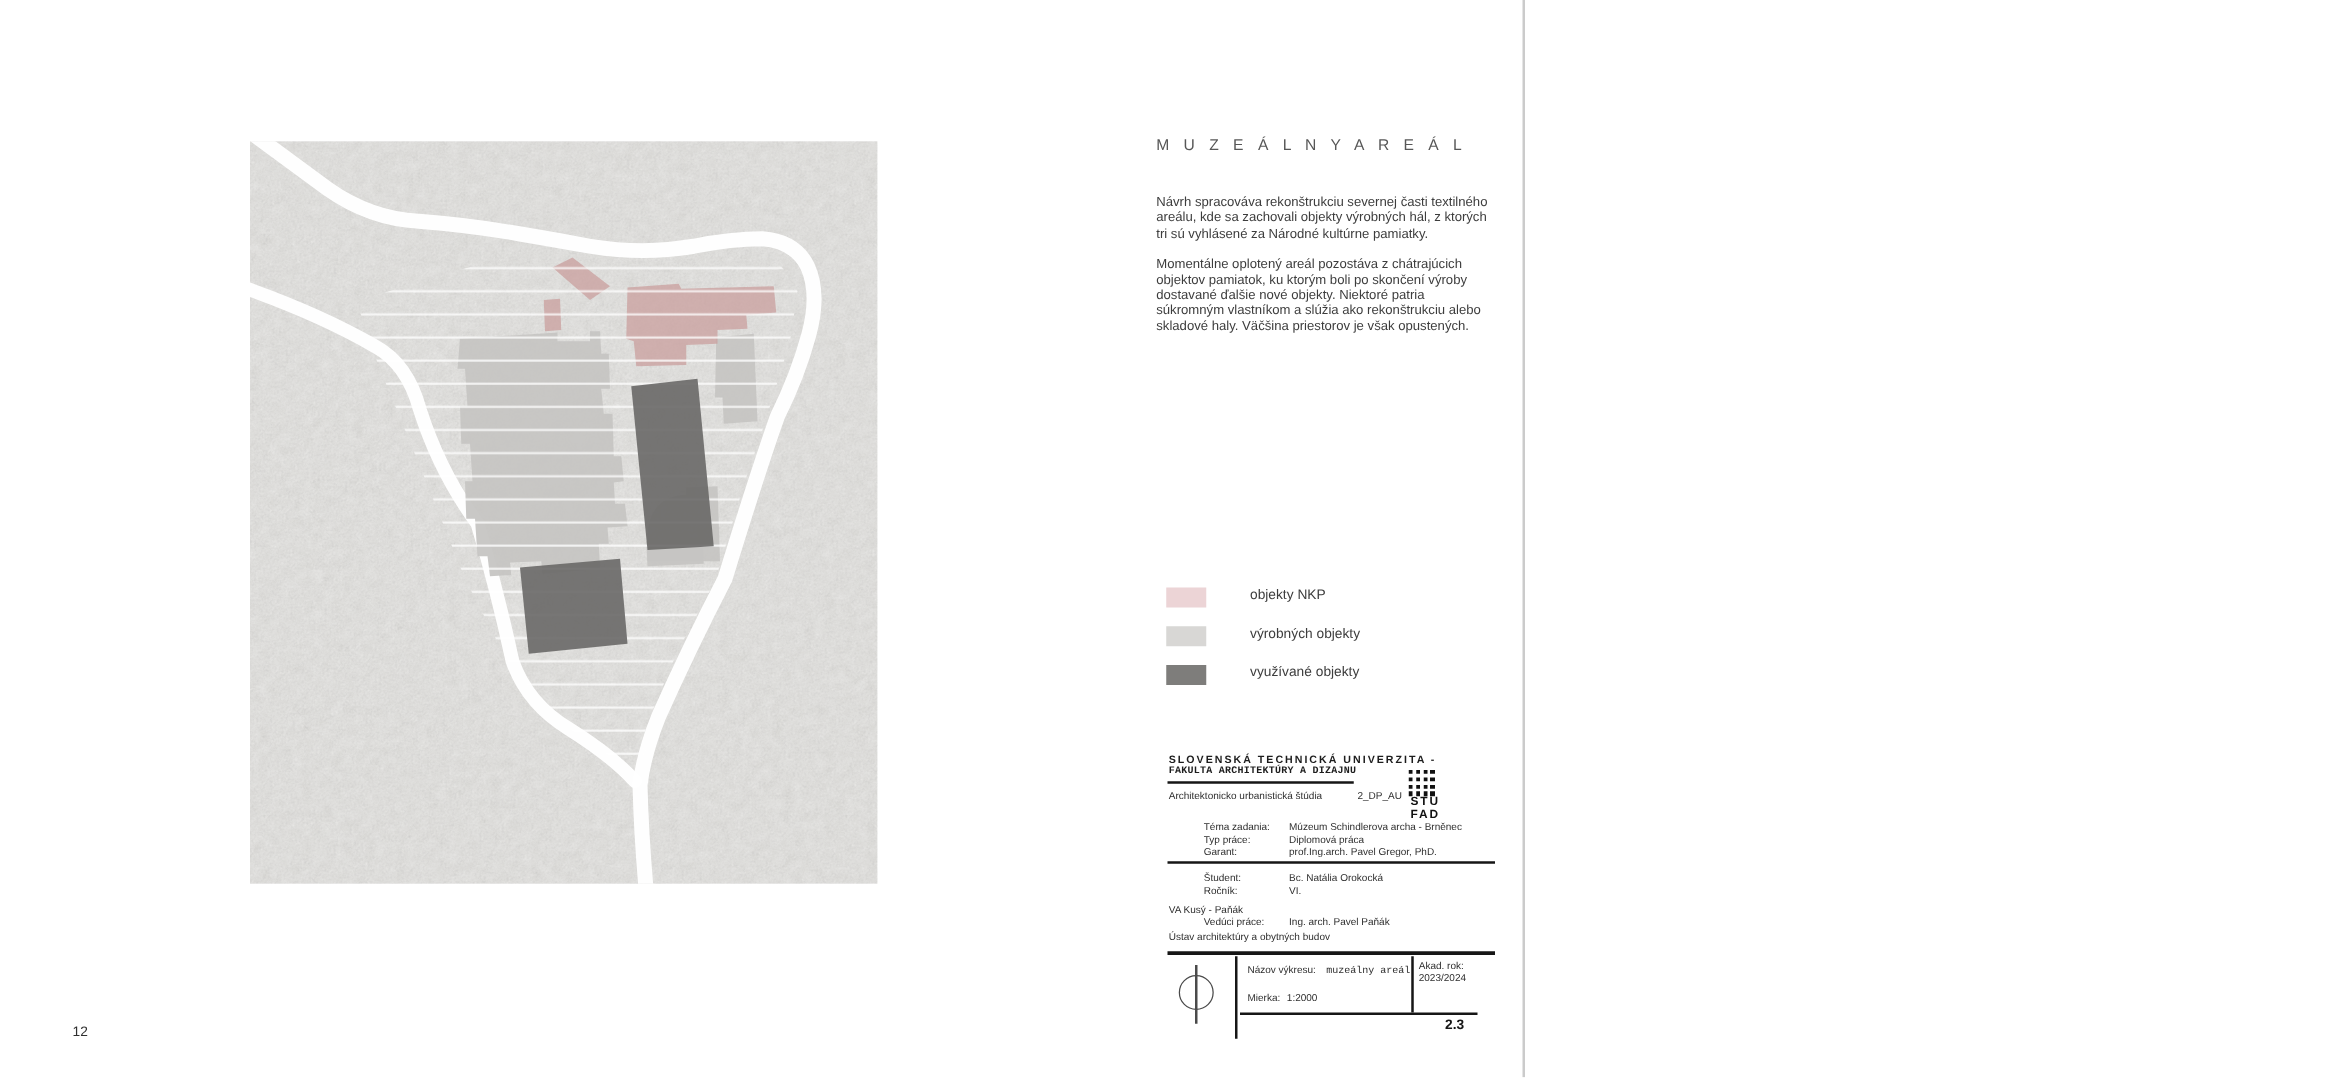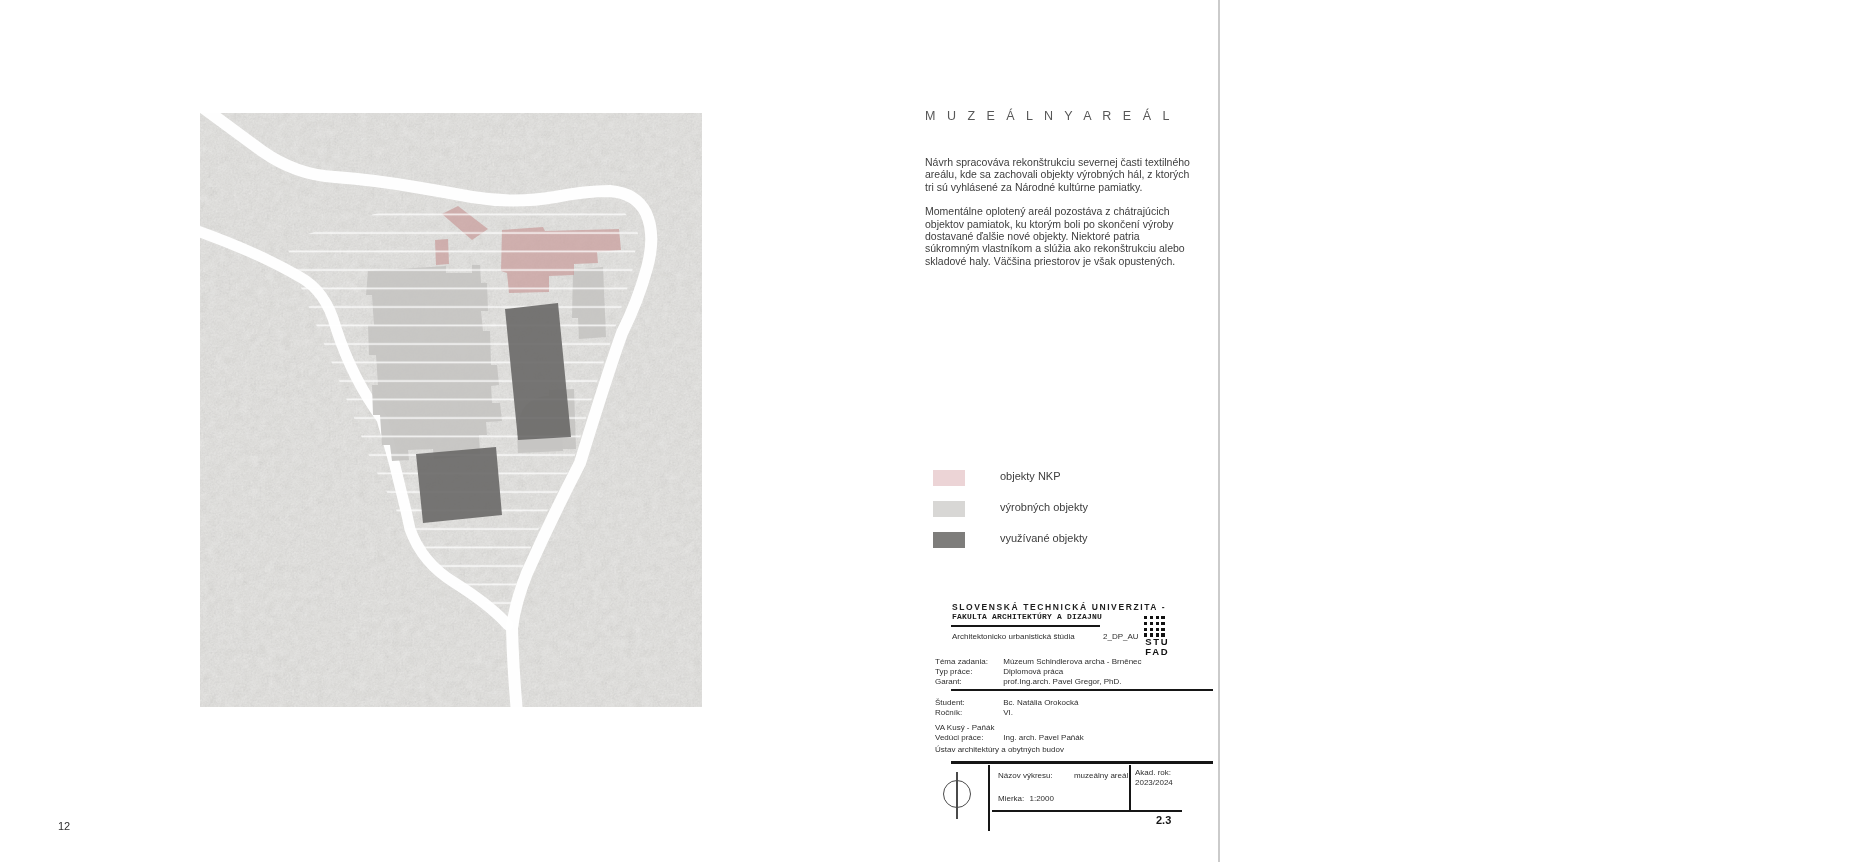--- a/index.html
+++ b/index.html
@@ -17,41 +17,41 @@
   .doc-paragraphs { position:absolute; left:925px; top:156px; width:270px; font-size:10.5px; line-height:12.4px; color:#3d3d3d; }
   .doc-paragraphs p { margin-bottom:12px; }
 
   .legend { position:absolute; left:933px; top:470px; }
   .legend-item { display:flex; align-items:flex-start; height:16px; margin-bottom:15px; }
   .legend-swatch { width:32px; height:16px; margin-right:35px; }
   .legend-label { font-size:11px; color:#3d3d3d; white-space:nowrap; }
 
   
   .title-block { position:absolute; left:934px; top:599px; width:262px; height:236px; color:#2e2e2e; }
-  .tb-abs { position:absolute; white-space:nowrap;margin-left:17px; }
+  .tb-abs { position:absolute; white-space:nowrap; }
   .tb-uni1 { top:3px; left:1px; font-size:8.5px; font-weight:bold; letter-spacing:1.6px; color:#1d1d1d; }
   .tb-uni2 { top:13px; left:1px; font-size:8px; font-weight:bold; letter-spacing:0.2px; color:#1d1d1d;font-family:Liberation Mono, monospace; }
   .tb-rule1 { top:26px; left:0; width:149px; height:2px; background:#161616; }
   .tb-studio { top:33px; left:1px; font-size:8px; }
   .tb-code { top:33px; left:152px; font-size:8px; }
   .tb-logo { top:17px; left:193px; display:flex; align-items:center;flex-direction:column; }
   .tb-logo-dots { display:grid; grid-template-columns:repeat(4,1fr); grid-gap:2.6px; margin-right:6px; }
   .tb-logo-dots i { display:block; width:3.2px; height:3.2px; background:#111; }
   .tb-logo-text { font-size:9.5px; font-weight:bold; letter-spacing:1.6px; line-height:10.5px; color:#111; }
   .tb-row { position:absolute; left:1px; font-size:8px; white-space:nowrap; }
-  .tb-row .lbl { display:inline-block; width:66px; }
+  .tb-row .lbl { display:inline-block; width:66px;margin-left:28px; }
   .tb-rule2 { top:90px; left:0; width:262px; height:2px; background:#161616; }
   .tb-rule3 { top:162px; left:0; width:262px; height:2.5px; background:#161616; }
   .tb-bottom { position:absolute; top:166px; left:0; width:262px; height:68px; }
   .north-symbol { position:absolute; left:9px; top:15px; width:28px; height:28px; border:1.2px solid #4a4a4a; border-radius:50%; }
   .north-line { position:absolute; left:22.4px; top:7px; width:1.2px; height:47px; background:#4a4a4a; }
   .tb-vline1 { position:absolute; left:54px; top:0; width:1.6px; height:66px; background:#161616; }
   .tb-vline2 { position:absolute; left:195px; top:0; width:1.6px; height:45px; background:#161616; }
   .tb-name { position:absolute; left:64px; top:6px; font-size:8px; white-space:nowrap; }
-  .tb-name .val { margin-left:19px; }
+  .tb-name .val { margin-left:6px;font-family:Liberation Mono, monospace; }
   .tb-scale { position:absolute; left:64px; top:29px; font-size:8px; white-space:nowrap; }
   .tb-scale .val { margin-left:3px; }
   .tb-year { position:absolute; left:201px; top:3px; font-size:8px; line-height:9.5px; }
   .tb-rule4 { position:absolute; left:58px; top:45px; width:190px; height:1.8px; background:#161616; }
   .tb-sheet { position:absolute; left:222px; top:49px; font-size:11px; font-weight:bold; color:#161616; }
 </style>
 </head>
 <body>
 
 <div id="app">

